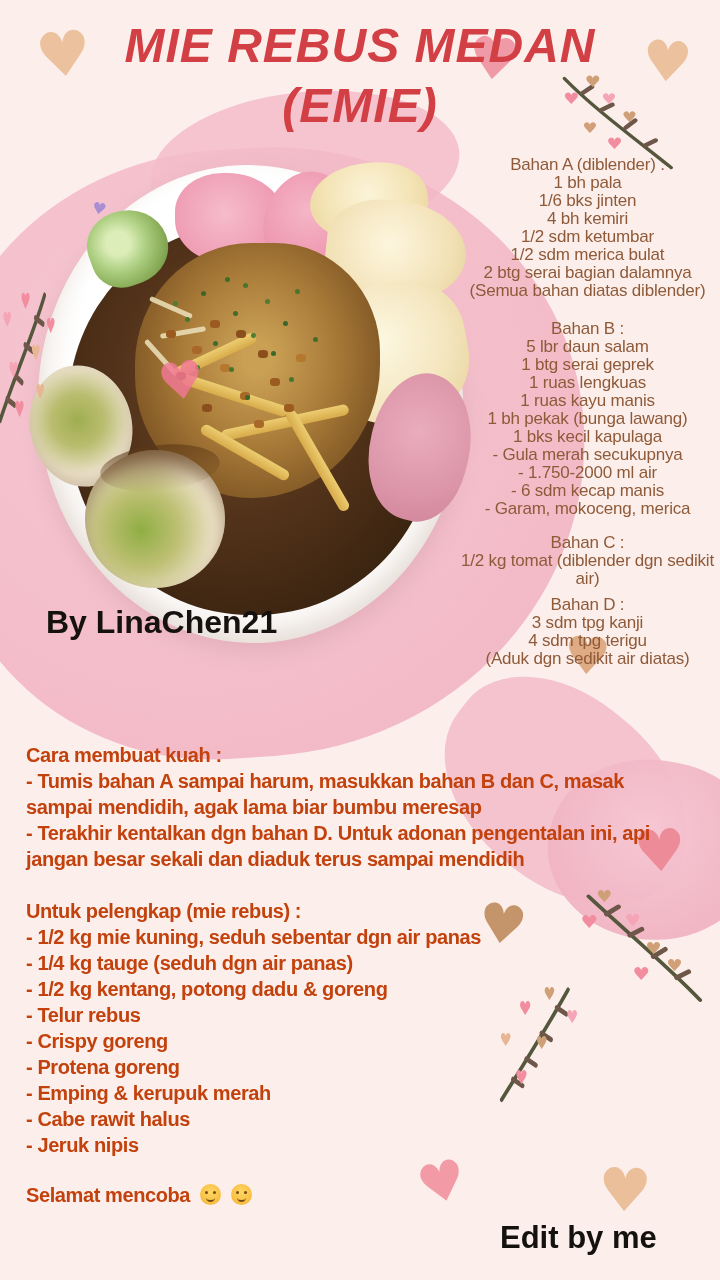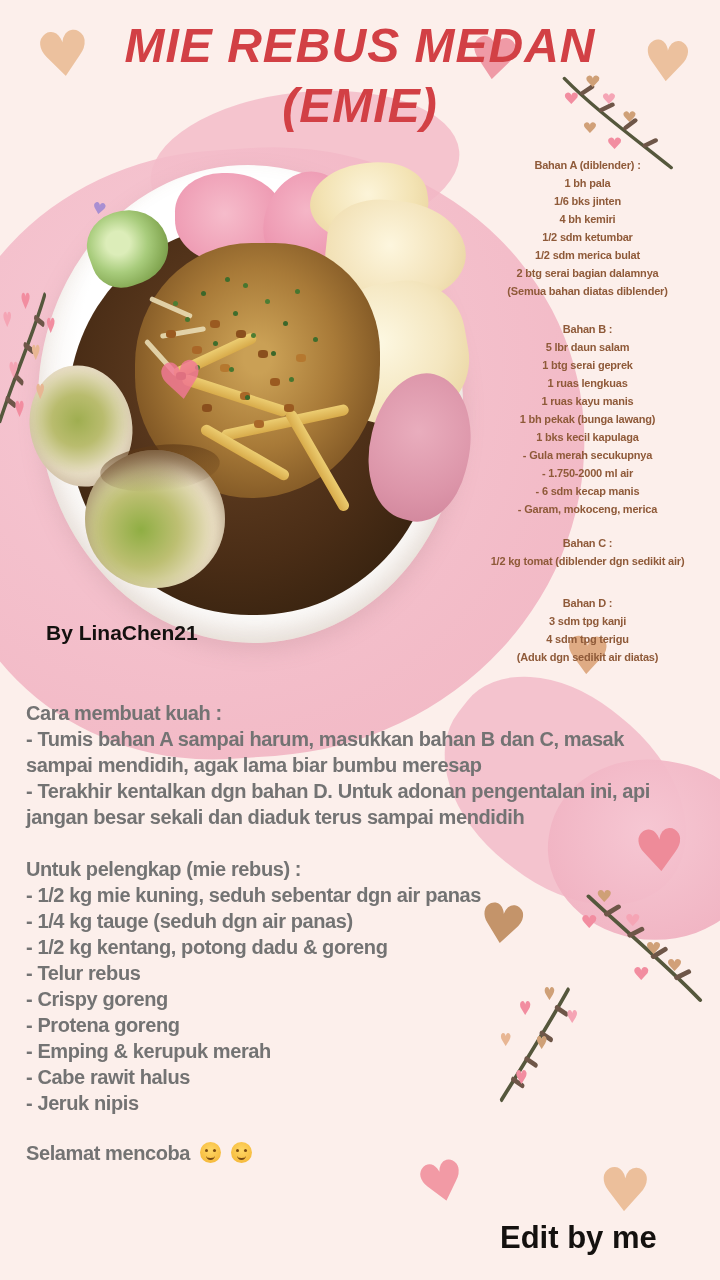--- a/index.html
+++ b/index.html
@@ -85,31 +85,31 @@
     background:radial-gradient(circle at 48% 45%, #9fae50 0%, #b9bc6e 30%, #e9dfc6 62%, #f2e9d8 80%, #e9ddca);
     transform:rotate(-12deg); box-shadow:inset 0 -6px 12px rgba(120,80,40,.25);}
   .egg2{left:55px; top:295px; width:140px; height:138px; border-radius:50%;
     background:radial-gradient(circle at 40% 58%, #8fae43 0%, #bdbf72 32%, #eadfc3 62%, #efe4cf 82%, #e5d8c0);
     box-shadow:inset 0 10px 16px rgba(90,55,20,.45);}
   .glaze{left:70px; top:290px; width:120px; height:46px; border-radius:50%;
     background:linear-gradient(rgba(92,56,22,.65), rgba(92,56,22,0)); transform:rotate(-6deg);}
   .photo .heart{z-index:6;}
   
   .ingredients{position:absolute; left:455px; top:156px; width:265px; z-index:4;
-    text-align:center; color:#8f5a39; font-weight:bold; font-size:11px;
+    text-align:center; color:#8f5a39; font-weight:normal; font-size:17px;
     line-height:18px; letter-spacing:-0.2px;}
-  .bahan-a{margin-bottom:20px;} .bahan-b{margin-bottom:16px;} .bahan-c{margin-bottom:24px;}
-  
-  .byline{position:absolute; left:46px; top:621px; z-index:6; color:#14110f;
-    font-weight:700; font-size:21px;}
+  .bahan-a{margin-bottom:20px;} .bahan-b{margin-bottom:16px;} .bahan-c{margin-bottom:8px;}
+  
+  .byline{position:absolute; left:46px; top:604px; z-index:6; color:#14110f;
+    font-weight:700; font-size:32px;}
   .credit{position:absolute; left:500px; top:1220px; z-index:6; color:#14110f;
     font-weight:700; font-size:31px;}
   
-  .instructions{position:absolute; left:26px; top:700px; width:690px; z-index:6;
-    color:#737373; font-weight:700; font-size:20px; line-height:26px; letter-spacing:-0.4px;}
+  .instructions{position:absolute; left:26px; top:742px; width:690px; z-index:6;
+    color:#c2410c; font-weight:700; font-size:20px; line-height:26px; letter-spacing:-0.4px;}
   .spacer{height:26px;}
   .closing-row{margin-top:24px;}
   .emoji{display:inline-block; width:21px; height:21px; border-radius:50%;
     background:radial-gradient(circle at 50% 38%, #ffd765, #f6bb3e 75%, #eaa92e);
     position:relative; margin-left:5px; vertical-align:-3px;}
   .emoji::before{content:""; position:absolute; left:5px; top:7px; width:3px; height:3px;
     border-radius:50%; background:#7a4b12; box-shadow:8px 0 0 #7a4b12;}
   .emoji::after{content:""; position:absolute; left:6px; top:10px; width:9px; height:6px;
     border:2px solid #7a4b12; border-top:none; border-left:none; border-right:none;
     border-radius:0 0 8px 8px;}

